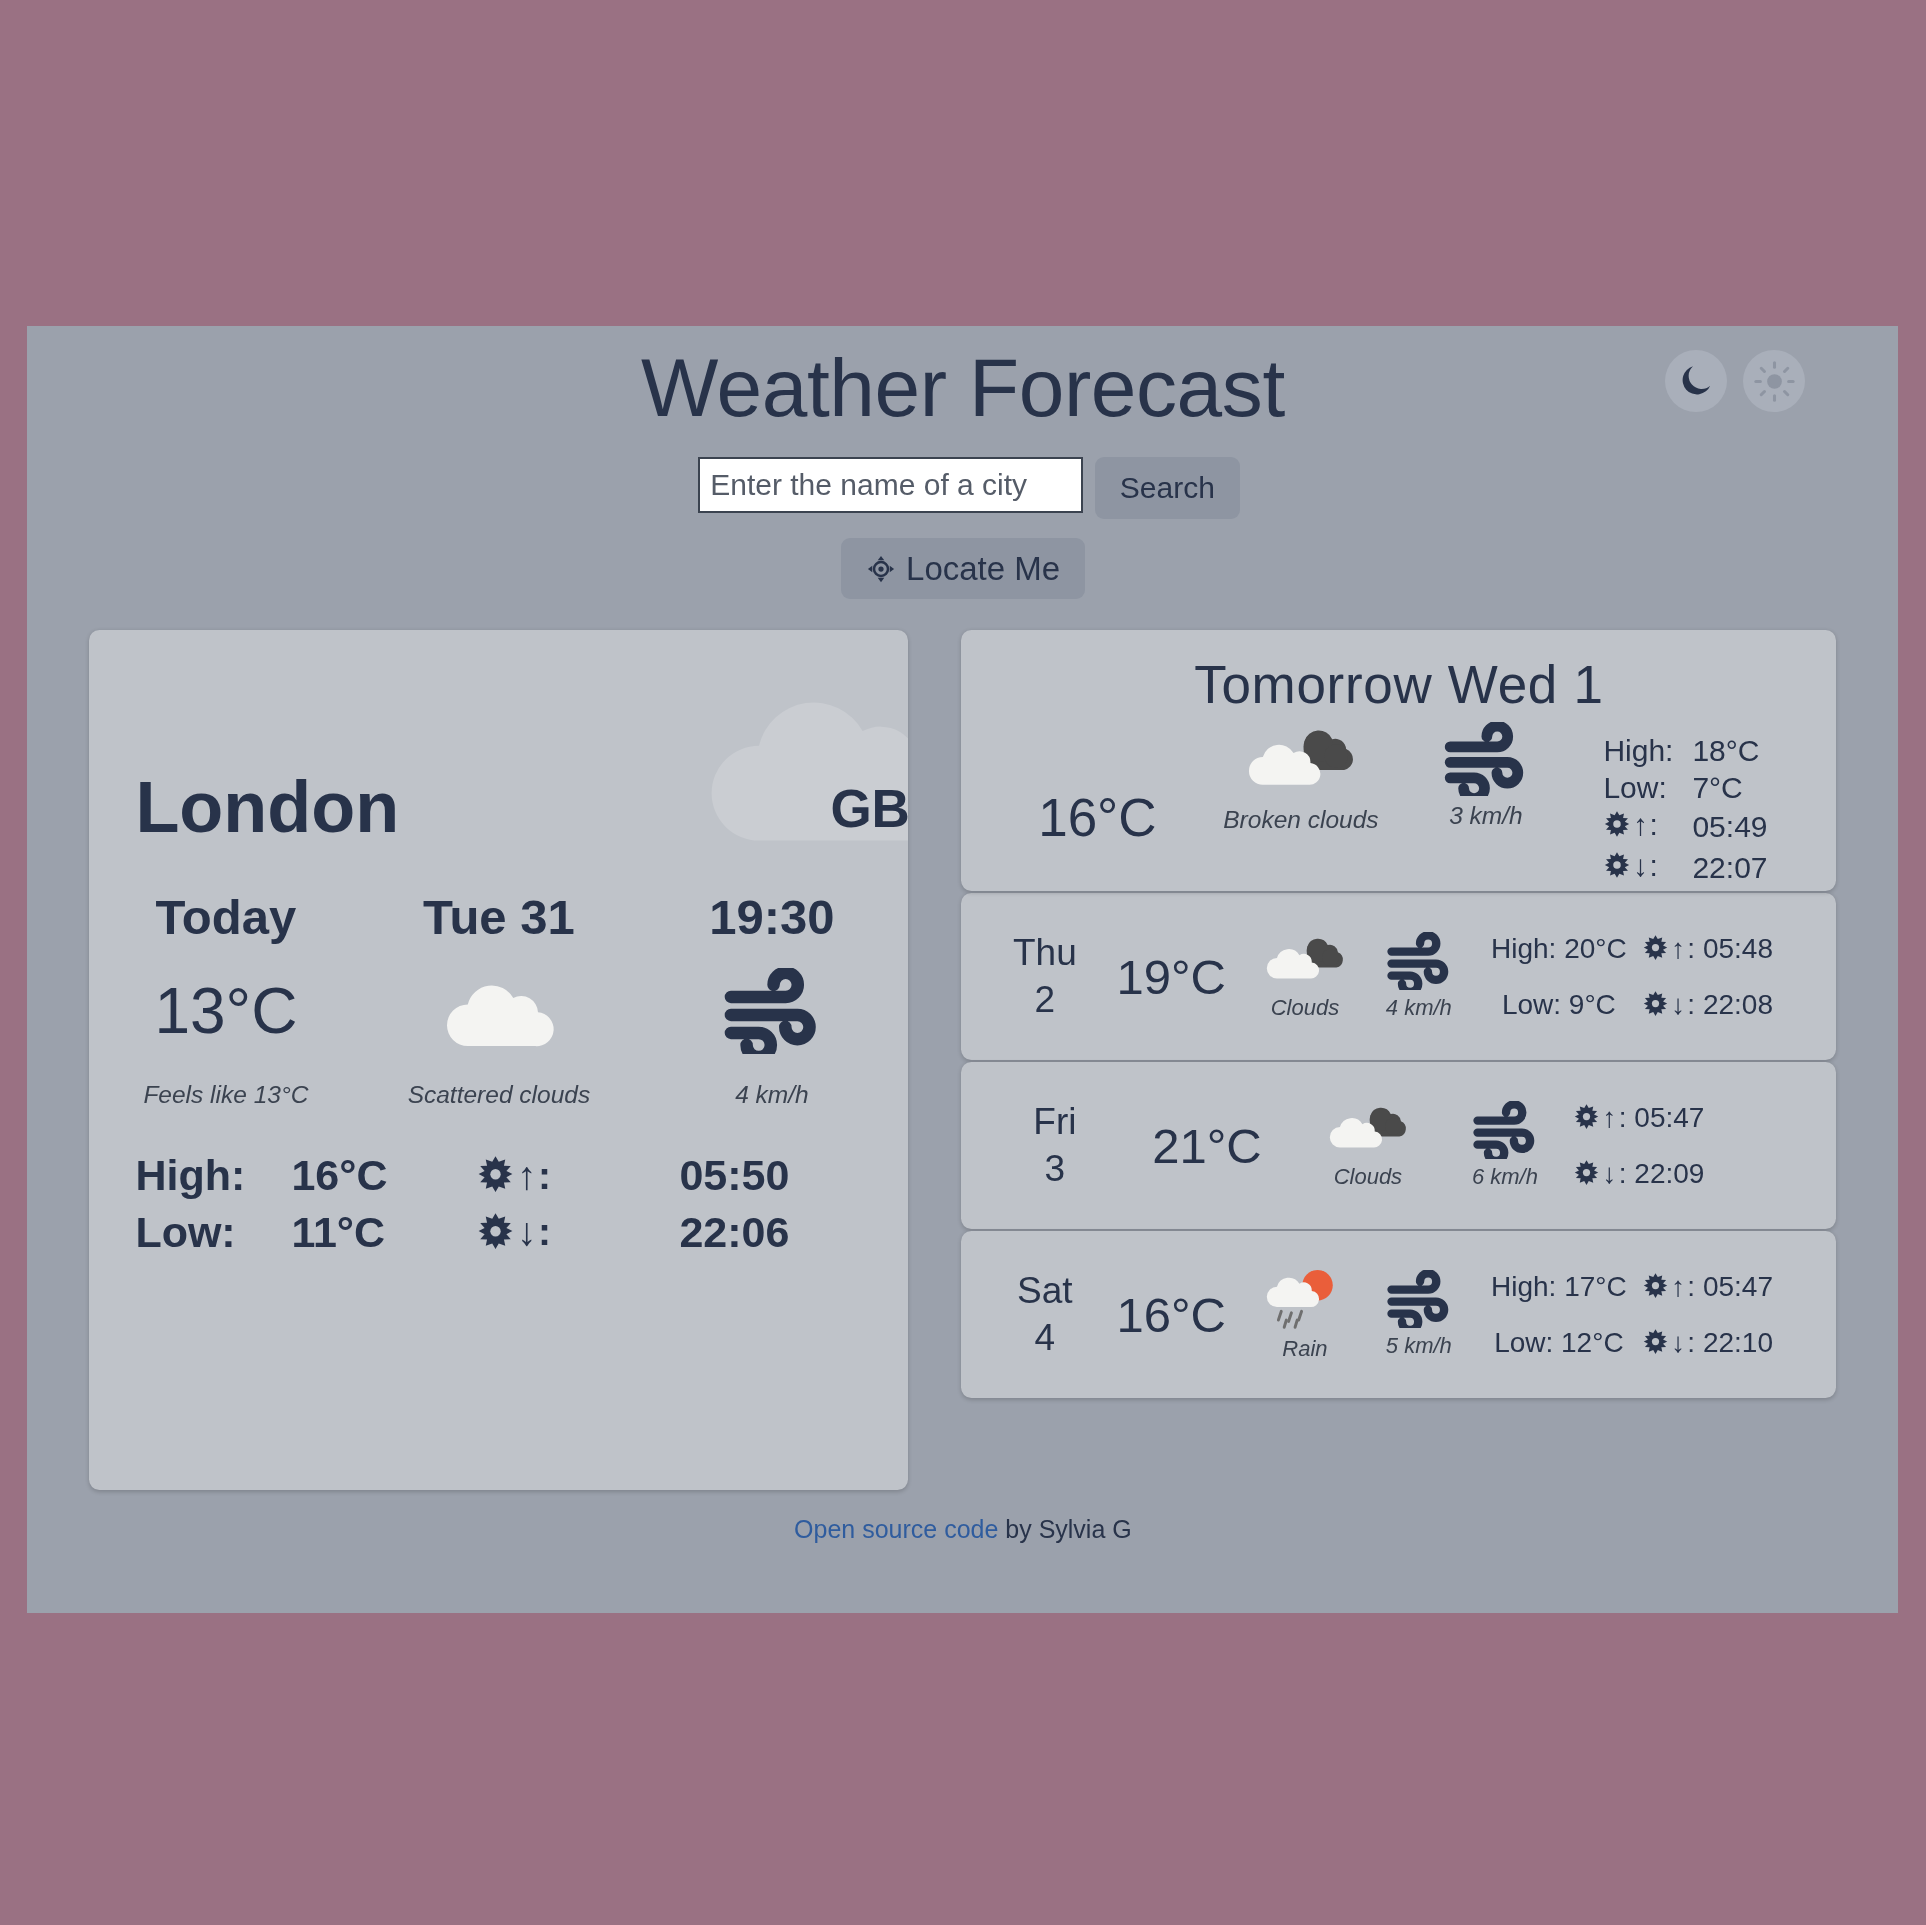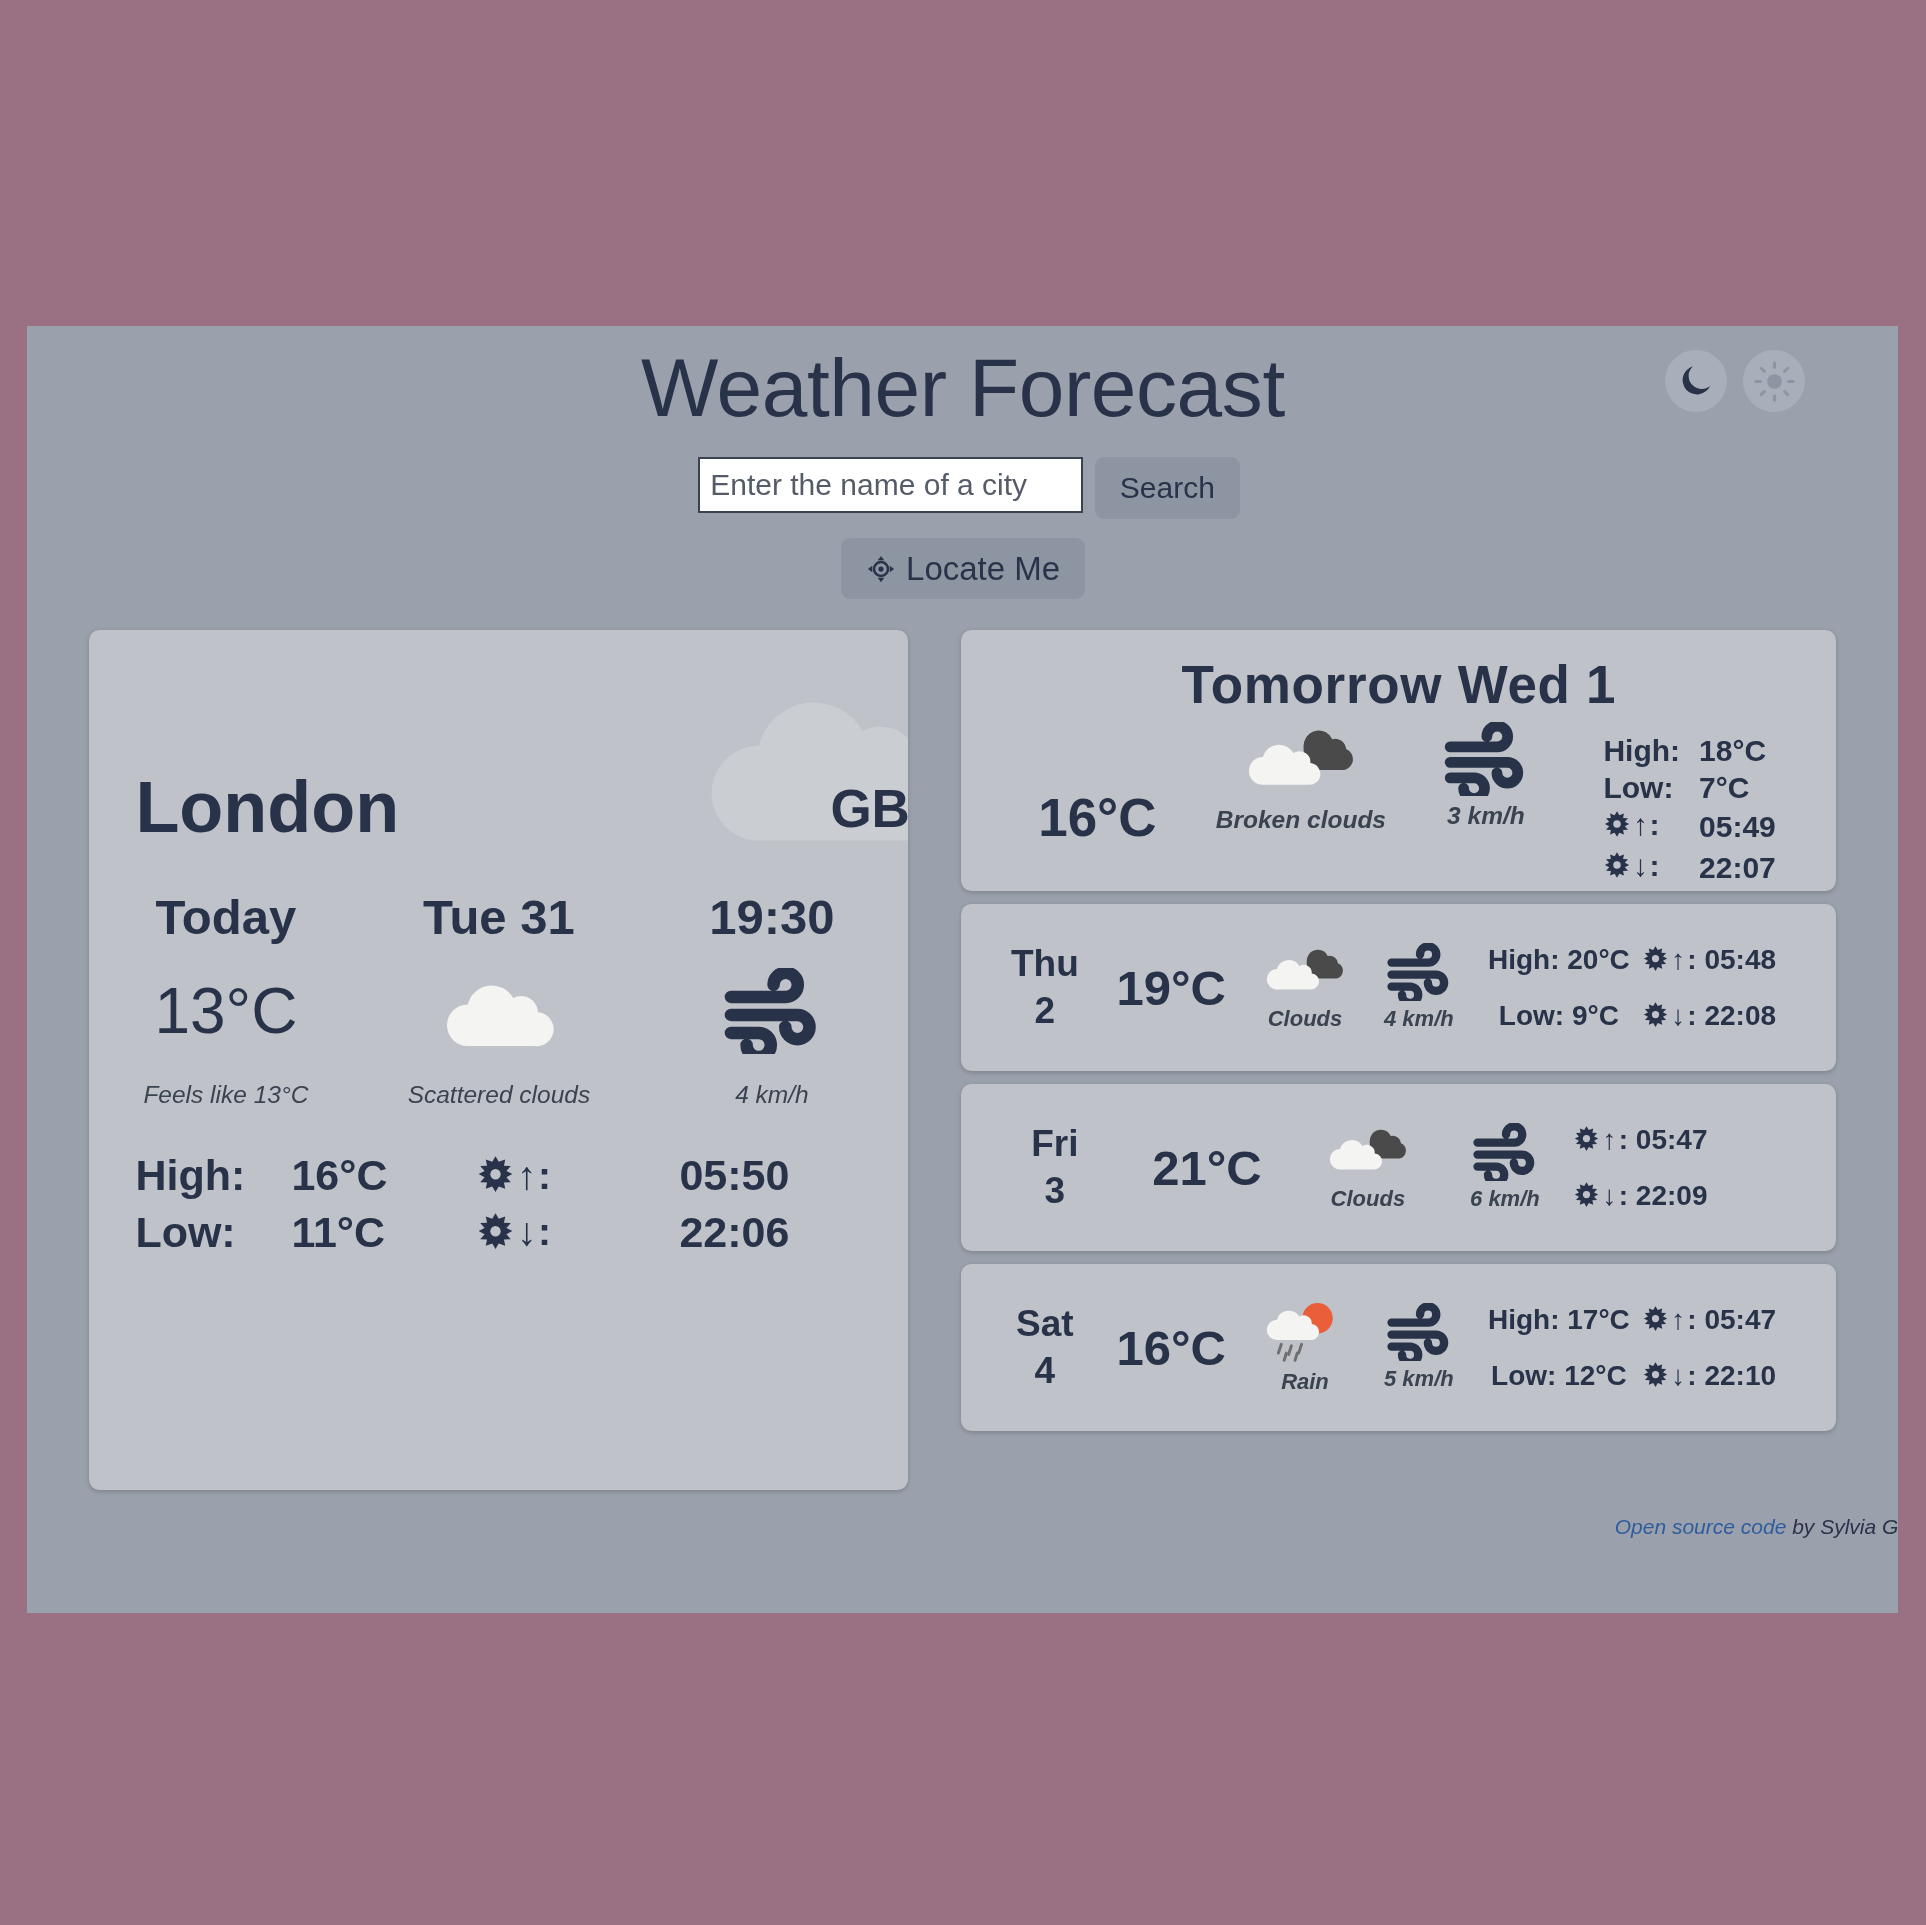--- a/index.html
+++ b/index.html
@@ -226,22 +226,21 @@
     color: #28334a;
     text-align: left;
     padding-left: 33px;
   }
 
   
   #forecast-col {
     width: 875px;
     display: flex;
     flex-direction: column;
-    gap: 13px;
-    font-weight: bold;
+    gap: 2px;
   }
 
   #tomorrow-card {
     background: #bfc3c9;
     border-radius: 10.4px;
     box-shadow: 0 1.5px 4.4px rgba(0,0,0,0.18);
     height: 261px;
     box-sizing: border-box;
     position: relative;
   }
@@ -327,25 +326,24 @@
   .day-sun {
     width: 193px;
     font-size: 28px;
     color: #28334a;
     line-height: 2.0;
   }
   .day-sun div { display: flex; align-items: center; gap: 2.2px; }
 
   
   #footer {
-    text-align: right;
-    font-size: 21px;
+    text-align: center;
+    font-size: 25px;
     color: #28334a;
     padding-top: 25px;
-    font-style: italic;
   }
   #footer a {
     color: #2f5c9e;
     text-decoration: none;
   }
 </style>
 </head>
 <body>
 
 <div id="app-panel">

